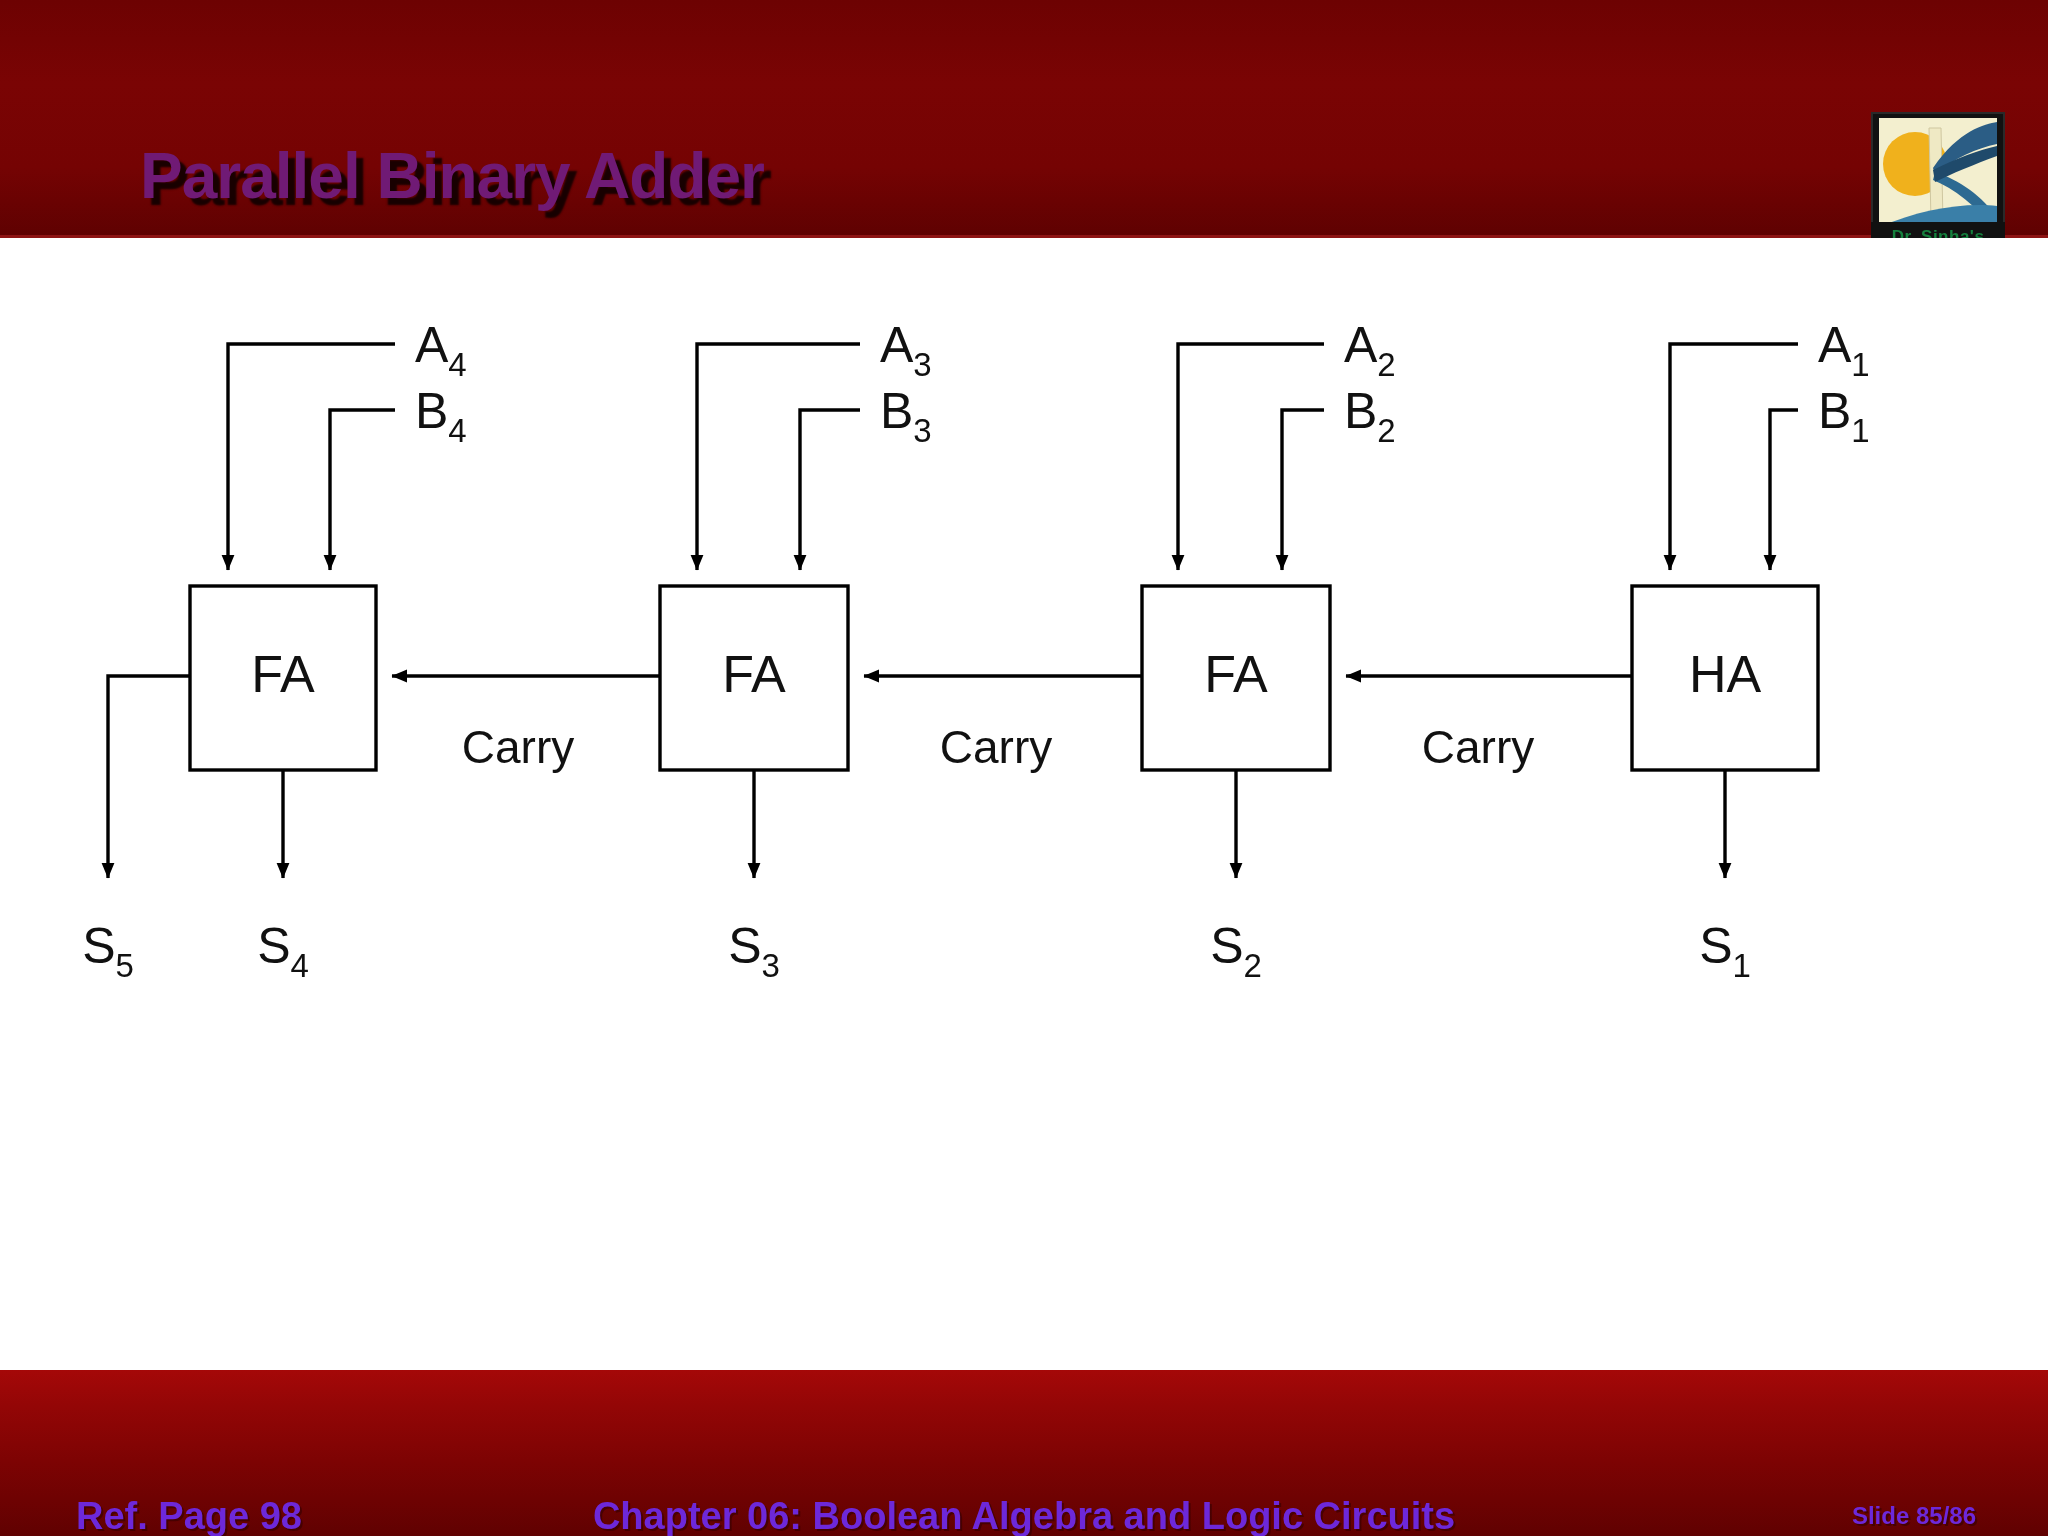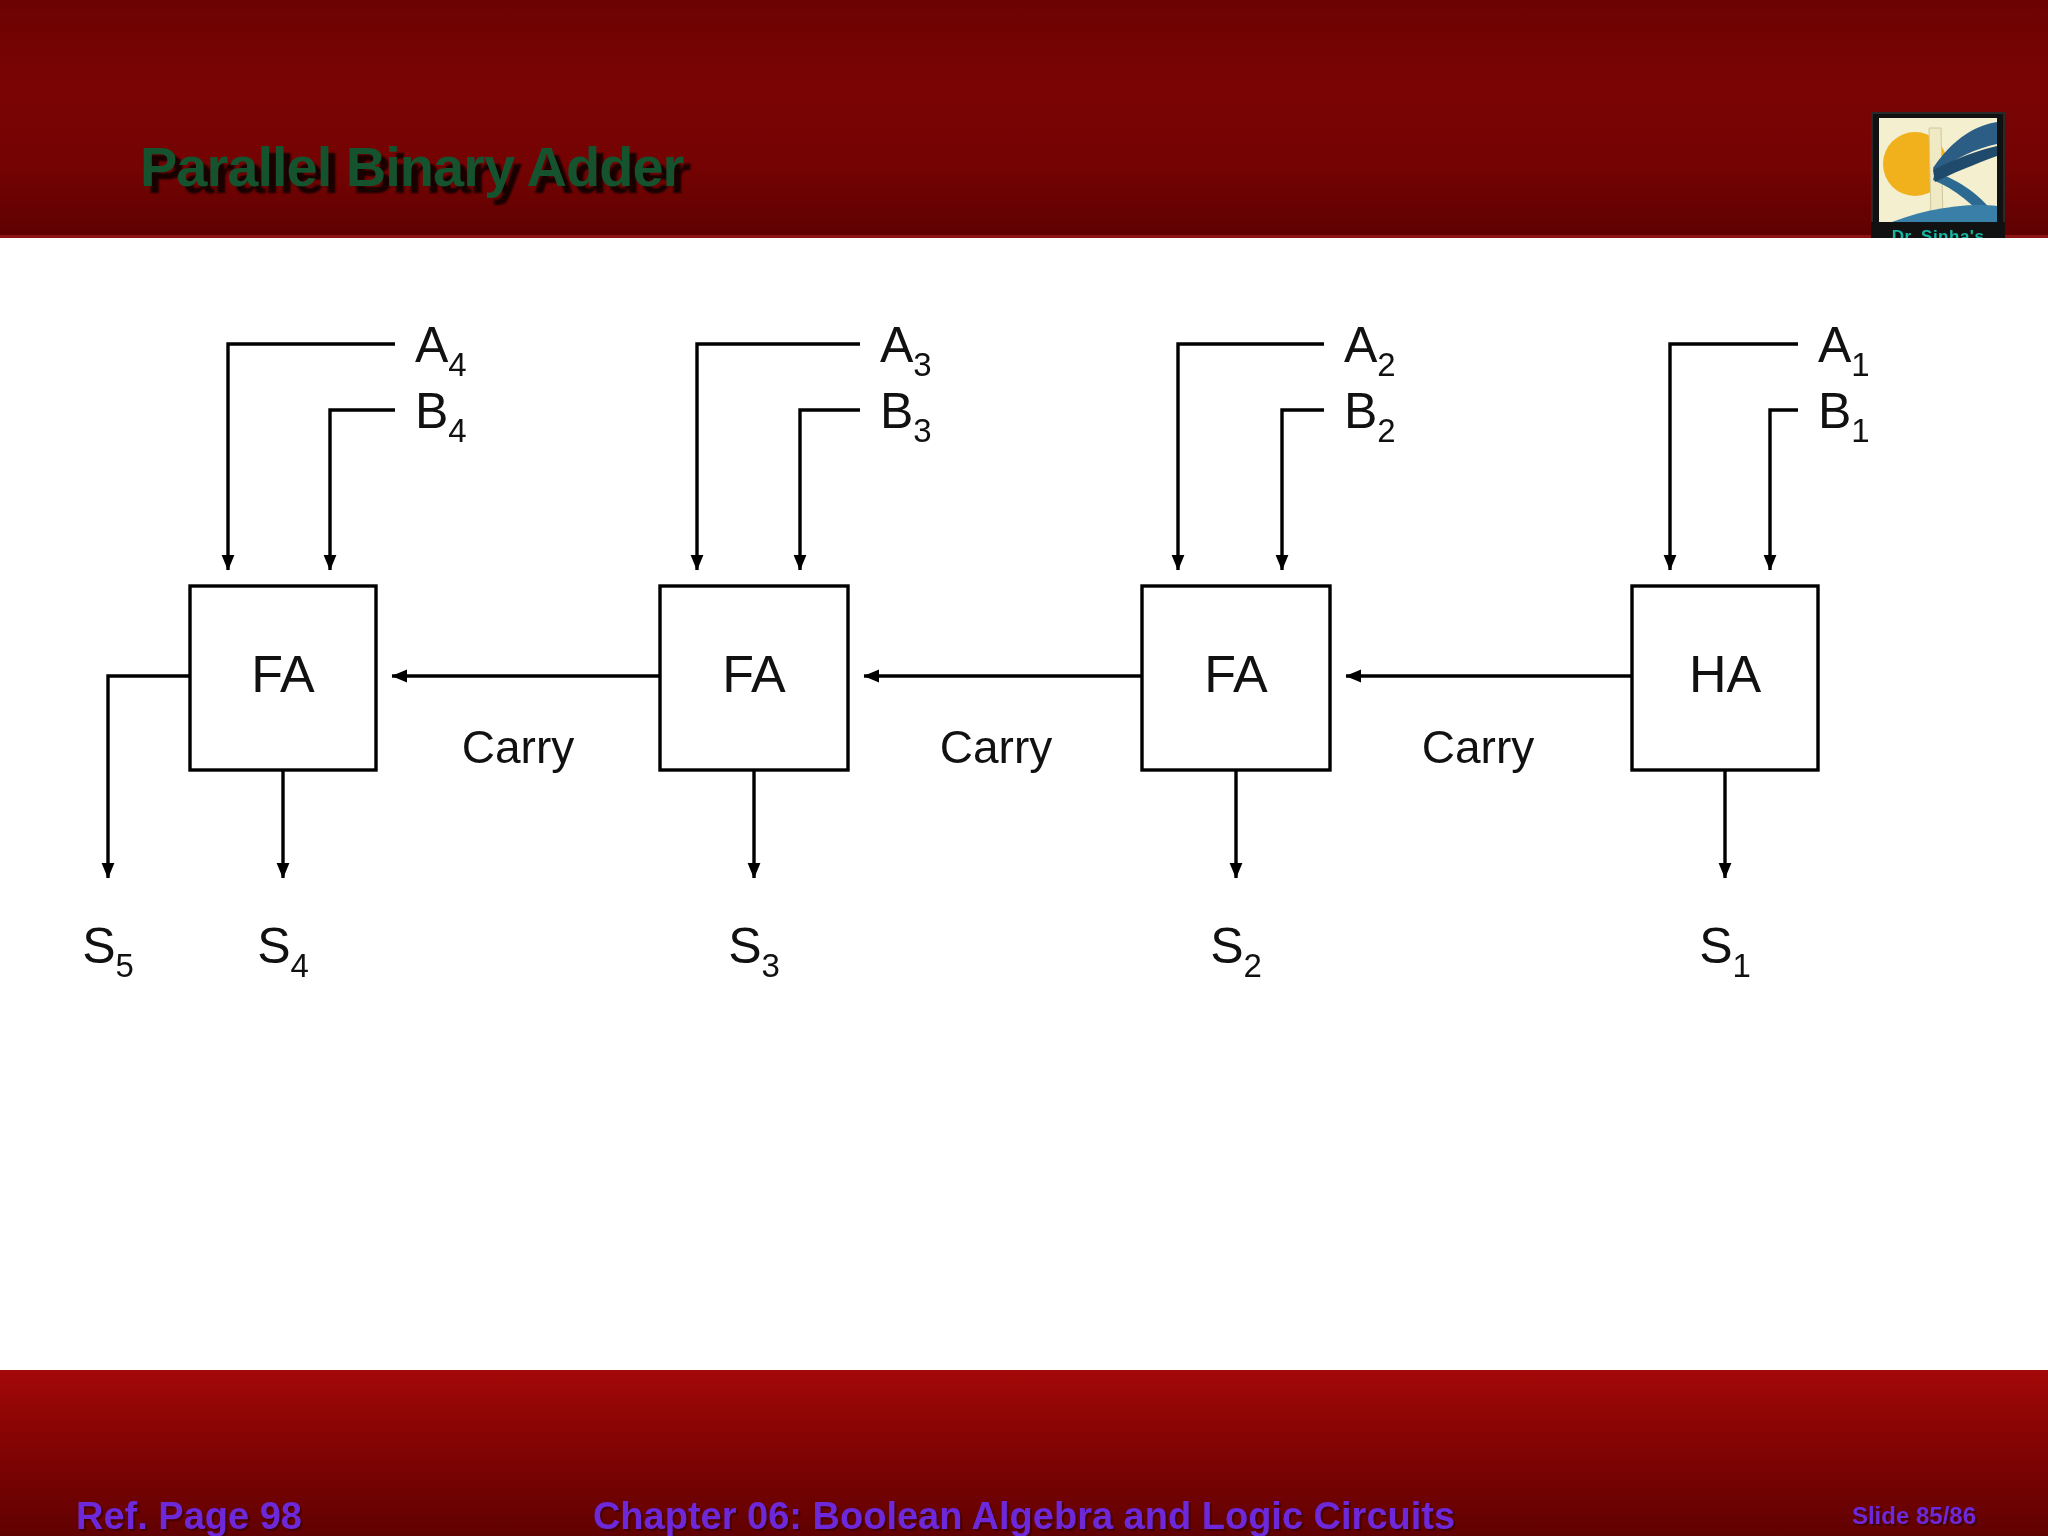--- a/index.html
+++ b/index.html
@@ -44,23 +44,23 @@
     font-weight: bold;
     color: #ffe400;
     letter-spacing: -0.2px;
     white-space: nowrap;
     text-shadow: 2px 3px 0 rgba(40,0,0,0.55);
   }
   #slide-title {
     position: absolute;
     left: 140px;
     top: 96px;
-    font-size: 56px;
+    font-size: 64px;
     font-weight: bold;
-    color: #14532d;
+    color: #701a75;
     letter-spacing: -1px;
     white-space: nowrap;
     text-shadow: 7px 7px 2px rgba(0,0,0,0.78);
   }
 
   
   #logo {
     position: absolute;
     left: 1871px;
     top: 112px;
@@ -71,21 +71,21 @@
     box-sizing: border-box;
     overflow: hidden;
   }
   #logo-caption {
     position: absolute;
     left: 1871px;
     top: 222px;
     width: 134px;
     height: 30px;
     background: #111111;
-    color: #14b8a6;
+    color: #15803d;
     font-size: 17px;
     font-weight: bold;
     text-align: center;
     line-height: 30px;
     letter-spacing: 0.5px;
   }
 
   
   #diagram-area {
     position: absolute;

